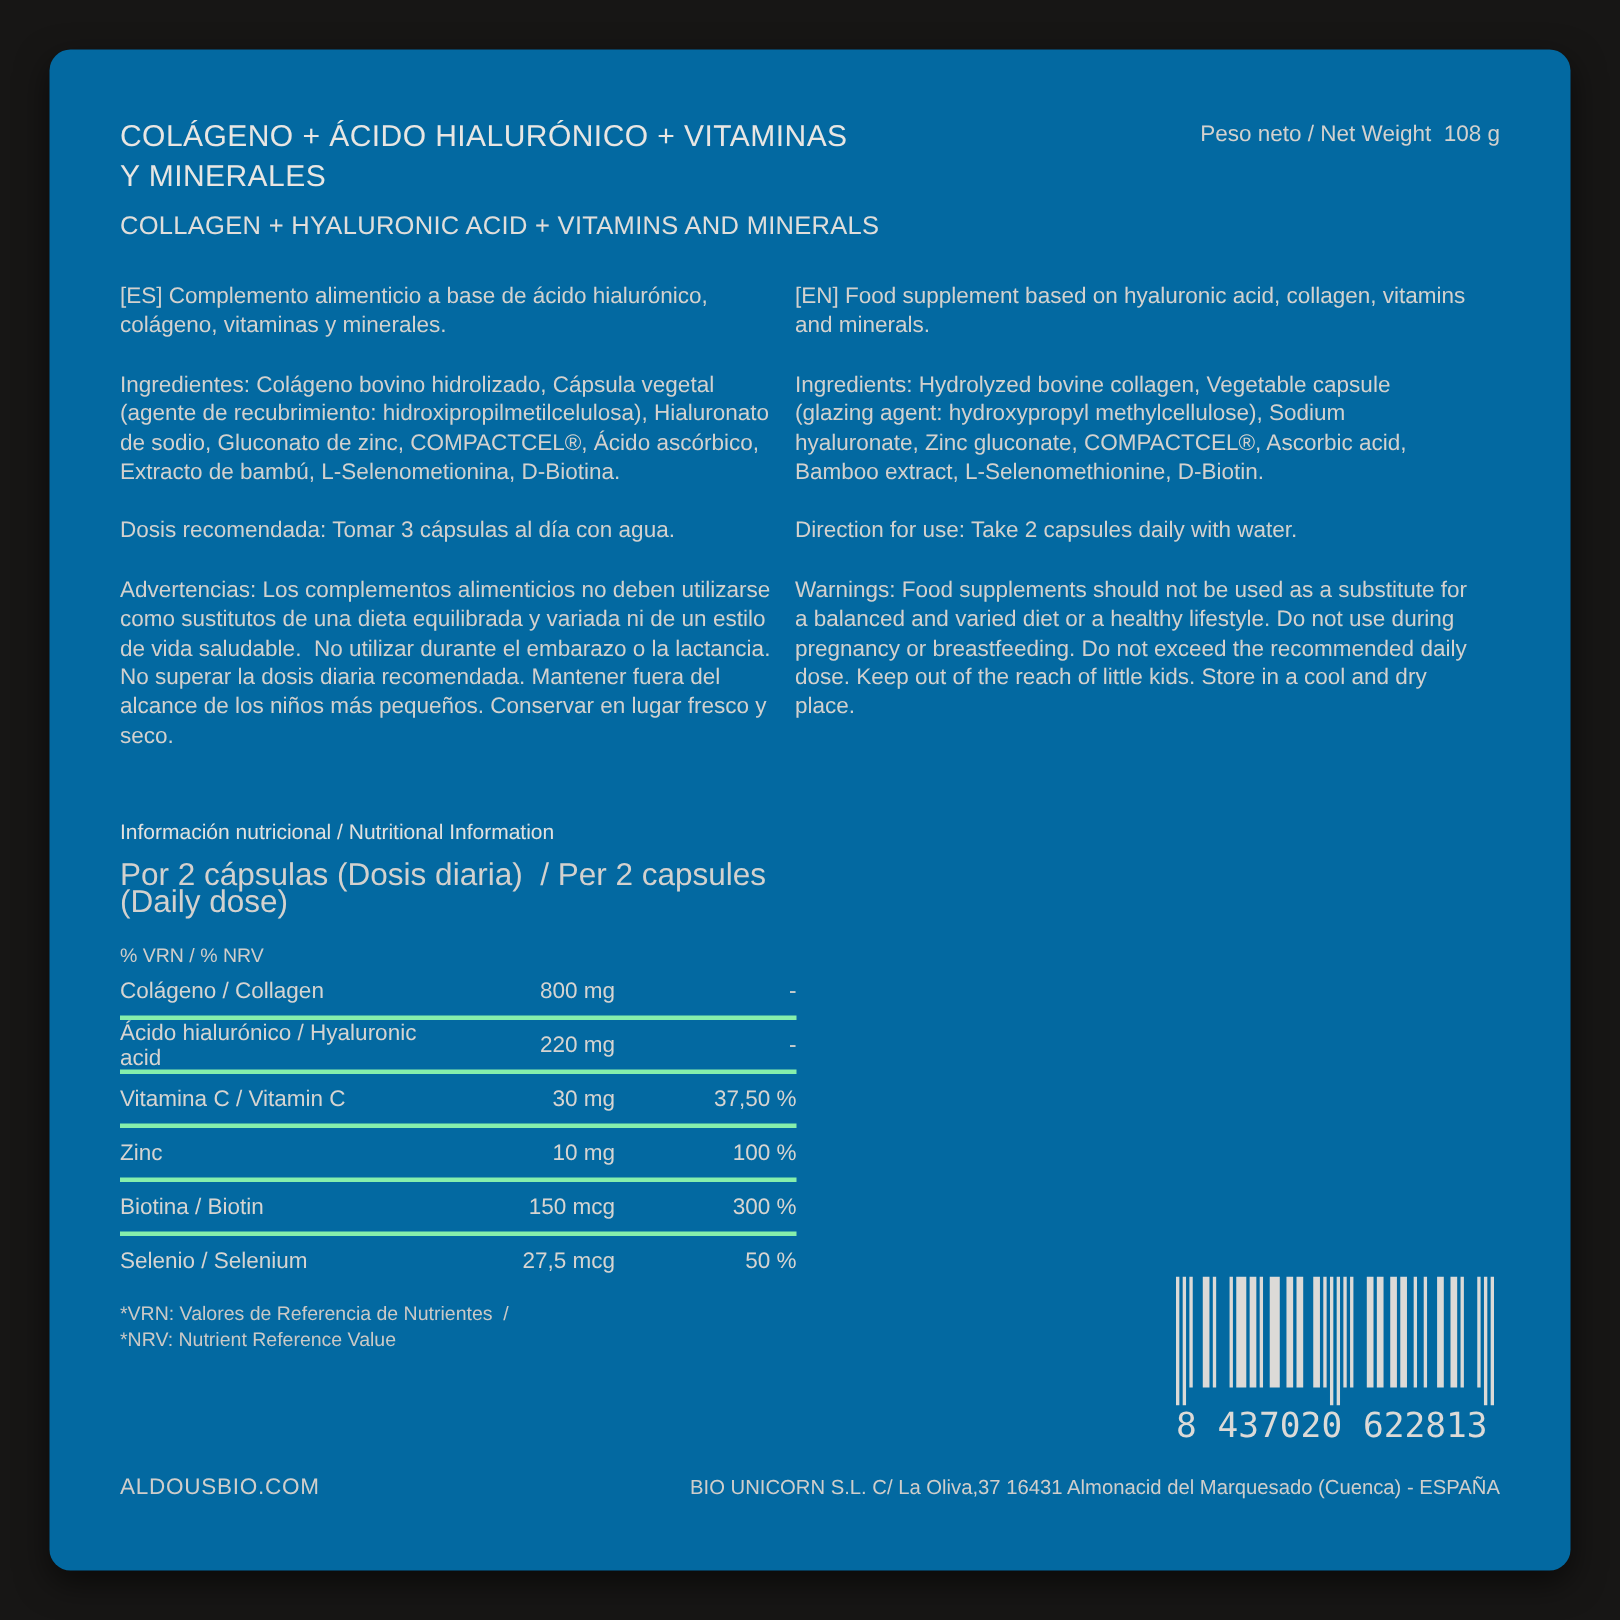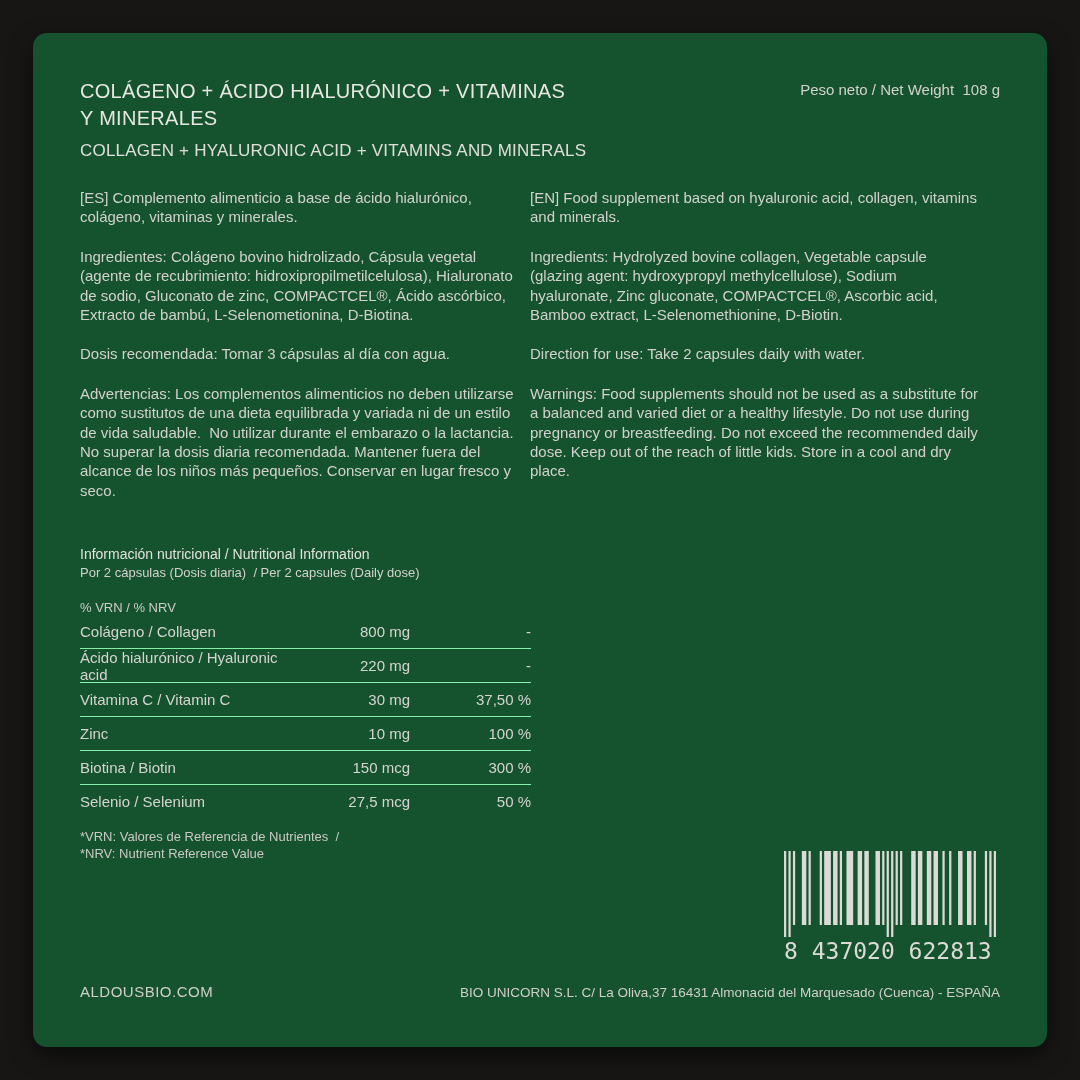--- a/index.html
+++ b/index.html
@@ -6,21 +6,21 @@
   body{
     width:1080px;height:1080px;
     background:#171615;
     font-family:"Liberation Sans","DejaVu Sans",sans-serif;
     -webkit-font-smoothing:antialiased;
   }
   .panel{
     position:relative;
     width:1014px;height:1014px;
     margin:0 auto;top:33px;
-    background:#14532d;
+    background:#0369a1;
     border-radius:14px;
     box-sizing:border-box;
     padding:45px 47px;
     color:#d3d1ce;
     box-shadow:0 8px 22px rgba(0,0,0,.55);
   }
   .header{display:flex;justify-content:space-between;align-items:flex-start;}
   .title{
     font-size:20px;line-height:27px;font-weight:400;
     color:#e8e6e3;margin:0;letter-spacing:.3px;
@@ -32,25 +32,25 @@
   }
   .net-weight{font-size:15px;color:#d3d1ce;margin-top:3px;white-space:pre-wrap;}
 
   .columns{display:flex;margin-top:27px;}
   .col{width:450px;font-size:15px;line-height:19.4px;color:#d3d1ce;}
   .col p{margin:0 0 20px 0;white-space:pre-wrap;}
   .col p:last-child{margin-bottom:0;}
 
   .nutrition{margin-top:45px;width:451px;}
   .n-heading{font-size:14px;line-height:18px;color:#e3e1de;}
-  .n-sub{font-size:13px;line-height:18px;margin-top:1px;white-space:pre-wrap;}
+  .n-sub{font-size:21px;line-height:18px;margin-top:12px;white-space:pre-wrap;}
   .n-colhead{font-size:13px;text-align:left;margin-top:18px;color:#cfcdca;}
   .n-rows{margin-top:0;}
   .n-row{display:flex;align-items:center;height:33px;font-size:15px;color:#d6d4d1;}
-  .n-row:not(:last-child){border-bottom:1px solid #86efac;}
+  .n-row:not(:last-child){border-bottom:3px solid #86efac;}
   .n-label{flex:1;}
   .n-amount{width:120px;text-align:right;}
   .n-nrv{width:121px;text-align:right;}
   .footnote{
     margin-top:10px;font-size:13px;line-height:17px;
     white-space:pre-wrap;color:#cbc9c6;
   }
 
   .barcode{position:absolute;top:818px;right:47px;width:216px;}
   .barcode svg{display:block;}

